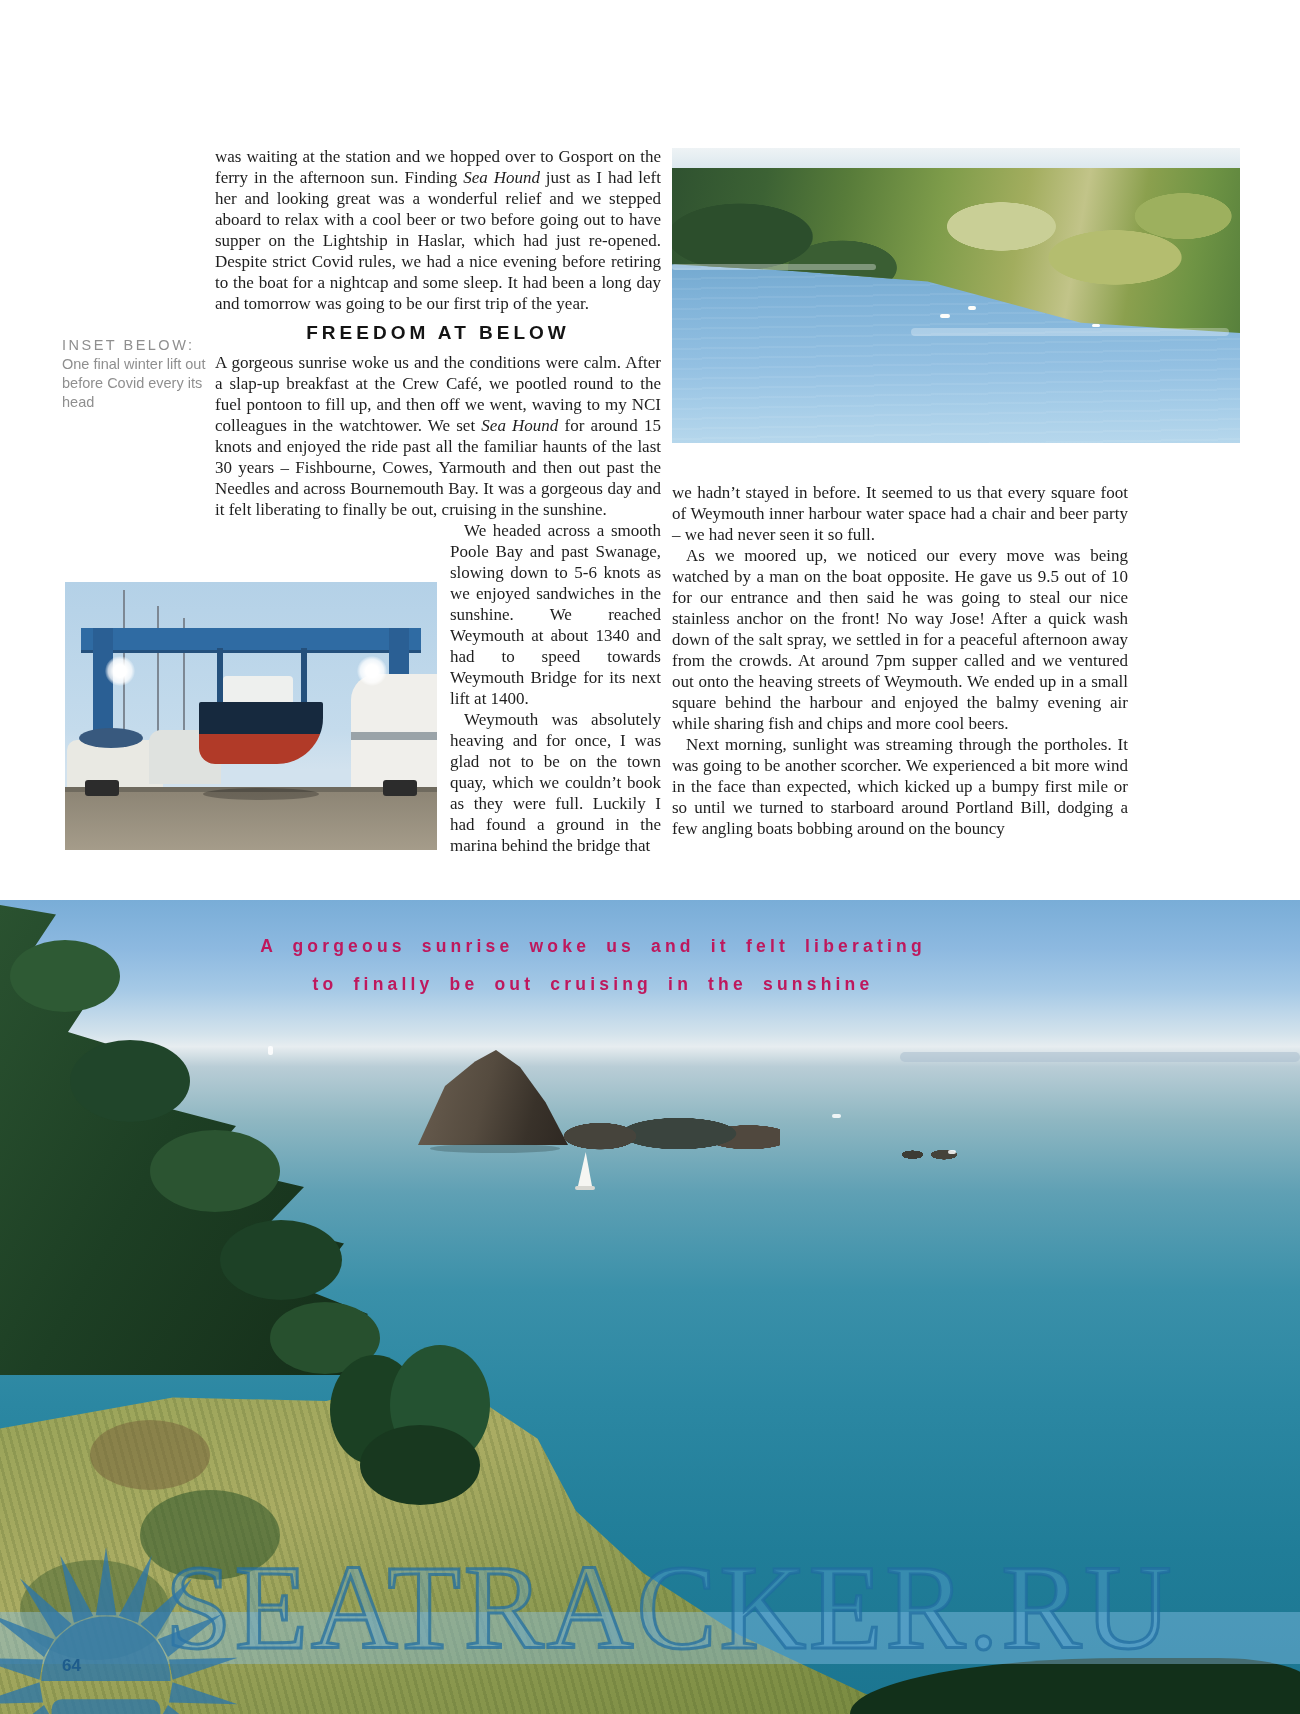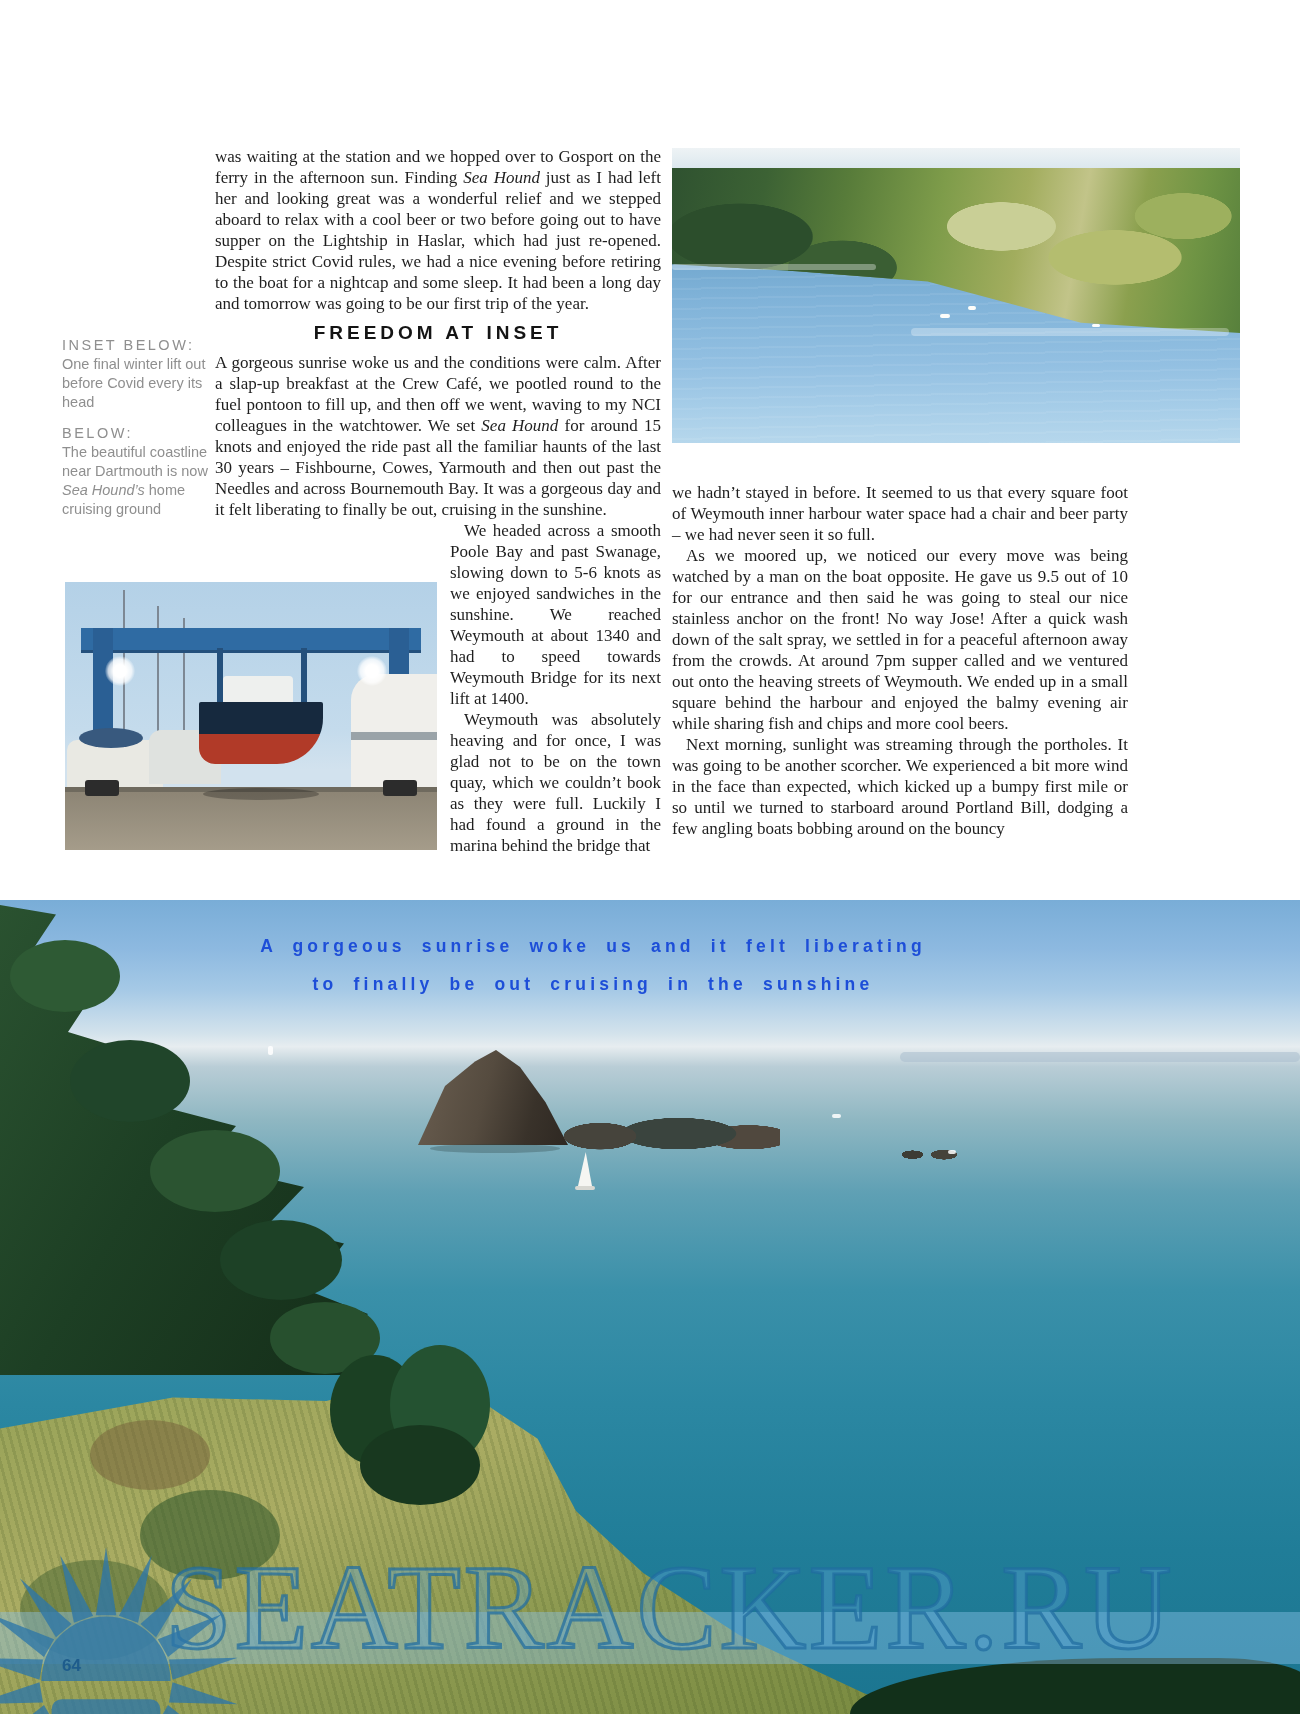--- a/index.html
+++ b/index.html
@@ -106,21 +106,21 @@
   .pbm-sail{position:absolute;left:578px;top:252px;width:14px;height:34px;
      clip-path:polygon(55% 0,100% 100%,0 100%);background:#f6f6f2;}
   .pbm-hullline{position:absolute;left:575px;top:286px;width:20px;height:4px;background:#d8d8d2;border-radius:2px;}
   .spk{position:absolute;background:rgba(255,255,255,.85);border-radius:2px;}
   .pbm-darkstrip{position:absolute;left:850px;top:758px;width:460px;height:56px;
      background:#12301a;border-radius:60% 20% 0 0/100% 45% 0 0;}
 
   
   .quote{position:absolute;left:0;top:936px;width:1186px;text-align:center;z-index:5;
      font-family:"Liberation Sans","DejaVu Sans",sans-serif;font-weight:bold;
-     font-size:17.5px;letter-spacing:4.2px;word-spacing:7px;color:#1d4ed8;}
+     font-size:17.5px;letter-spacing:4.2px;word-spacing:7px;color:#be185d;}
   .quote .q2{margin-top:17px;}
 
   
   .wm-band{position:absolute;left:0;top:1612px;width:1300px;height:52px;background:rgba(140,195,235,.42);z-index:6;}
   .wm-text{position:absolute;left:165px;top:1548px;z-index:7;white-space:nowrap;
      font-family:"Liberation Serif","DejaVu Serif",serif;font-weight:normal;
      font-size:120px;letter-spacing:3px;line-height:1;
      color:rgba(95,165,215,.38);-webkit-text-stroke:3px rgba(32,108,160,.72);}
   .wm-sun{position:absolute;left:-30px;top:1545px;z-index:7;}
   .page-num{position:absolute;left:62px;top:1656px;z-index:8;
@@ -129,28 +129,24 @@
 </style>
 </head>
 <body>
 
 <div class="page">
 
   <div class="caption cap1">
     <div class="lbl">INSET BELOW:</div>
     <div>One final winter lift out before Covid every its head</div>
   </div>
-  <div class="caption cap2">
-    <div class="lbl">BELOW:</div>
-    <div><span>The beautiful coastline near Dartmouth is now </span><i>Sea Hound’s</i><span> home cruising ground</span></div>
-  </div>
 
   <div class="col1 body-text">
     <p><span>was waiting at the station and we hopped over to Gosport on the ferry in the afternoon sun. Finding </span><i>Sea Hound</i><span> just as I had left her and looking great was a wonderful relief and we stepped aboard to relax with a cool beer or two before going out to have supper on the Lightship in Haslar, which had just re-opened. Despite strict Covid rules, we had a nice evening before retiring to the boat for a nightcap and some sleep. It had been a long day and tomorrow was going to be our first trip of the year.</span></p>
-    <h2 class="freedom">FREEDOM AT INSET</h2>
+    <h2 class="freedom">FREEDOM AT BELOW</h2>
     <p><span>A gorgeous sunrise woke us and the conditions were calm. After a slap-up breakfast at the Crew Café, we pootled round to the fuel pontoon to fill up, and then off we went, waving to my NCI colleagues in the watchtower. We set </span><i>Sea Hound</i><span> for around 15 knots and enjoyed the ride past all the familiar haunts of the last 30 years – Fishbourne, Cowes, Yarmouth and then out past the Needles and across Bournemouth Bay. It was a gorgeous day and it felt liberating to finally be out, cruising in the sunshine.</span></p>
     <div class="wrap-spacer"></div>
     <p class="ind">We headed across a smooth Poole Bay and past Swanage, slowing down to 5-6 knots as we enjoyed sandwiches in the sunshine. We reached Weymouth at about 1340 and had to speed towards Weymouth Bridge for its next lift at 1400.</p>
     <p class="ind">Weymouth was absolutely heaving and for once, I was glad not to be on the town quay, which we couldn’t book as they were full. Luckily I had found a ground in the marina behind the bridge that</p>
   </div>
 
   <div class="col2 body-text">
     <p>we hadn’t stayed in before. It seemed to us that every square foot of Weymouth inner harbour water space had a chair and beer party – we had never seen it so full.</p>
     <p class="ind">As we moored up, we noticed our every move was being watched by a man on the boat opposite. He gave us 9.5 out of 10 for our entrance and then said he was going to steal our nice stainless anchor on the front! No way Jose! After a quick wash down of the salt spray, we settled in for a peaceful afternoon away from the crowds. At around 7pm supper called and we ventured out onto the heaving streets of Weymouth. We ended up in a small square behind the harbour and enjoyed the balmy evening air while sharing fish and chips and more cool beers.</p>
     <p class="ind">Next morning, sunlight was streaming through the portholes. It was going to be another scorcher. We experienced a bit more wind in the face than expected, which kicked up a bumpy first mile or so until we turned to starboard around Portland Bill, dodging a few angling boats bobbing around on the bouncy</p>

